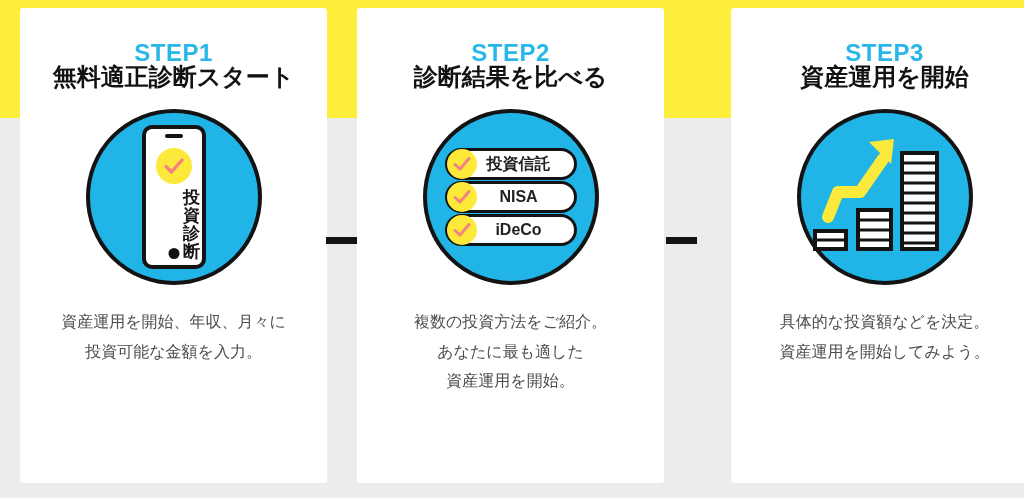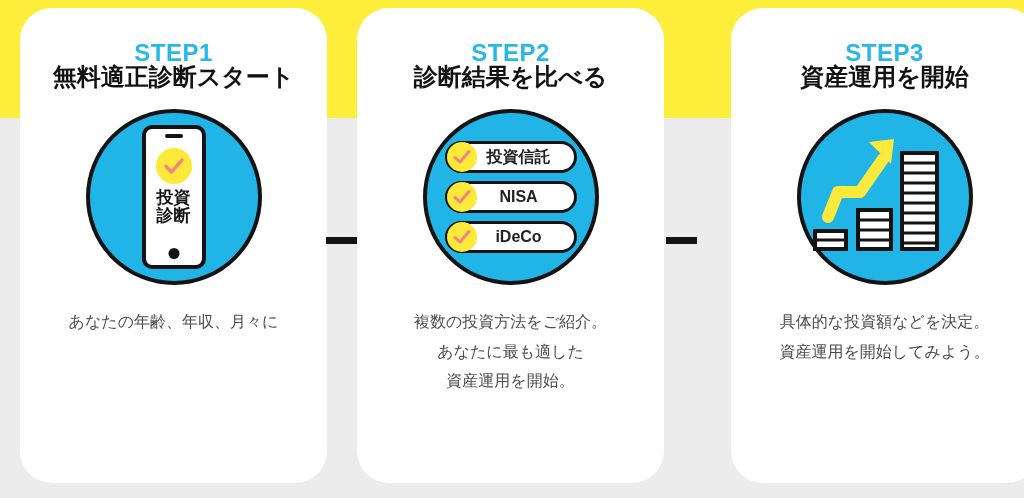--- a/index.html
+++ b/index.html
@@ -34,21 +34,21 @@
     height: 498px;
     z-index: 2;
   }
 
   .card {
     position: absolute;
     top: 8px;
     width: 307px;
     height: 475px;
     background: #ffffff;
-    border-radius: 32px;
+    border-radius: 3px;
     box-sizing: border-box;
     display: flex;
     flex-direction: column;
     align-items: center;
   }
   .card-1 { left: 20px; }
   .card-2 { left: 357px; align-items: center; }
   .card-3 { left: 731px; }
 
   .step-label {
@@ -131,31 +131,32 @@
     position: absolute;
     left: 0;
     right: 0;
     top: 60px;
     text-align: center;
     font-size: 17px;
     font-weight: bold;
     color: #131313;
     line-height: 1.06;
     letter-spacing: 0px;
+    padding-left: 36px;
   }
 
   
   .pill-list {
     position: absolute;
     left: 50%;
     top: 50%;
     transform: translate(-50%, -50%);
     display: flex;
     flex-direction: column;
-    gap: 8px;
+    gap: 1px;
     align-items: center;
   }
   .pill {
     position: relative;
     width: 132px;
     height: 32px;
     background: #ffffff;
     border: 3px solid #131313;
     border-radius: 16px;
     box-sizing: border-box;
@@ -233,21 +234,22 @@
         </div>
         <div class="phone-text">
           <div>投資</div>
           <div>診断</div>
         </div>
         <div class="phone-home"></div>
       </div>
     </div>
 
     <div class="desc">
-      <div>あなたの年齢、年収、月々に</div>
+      <div>資産運用を開始、年収、月々に</div>
+      <div>投資可能な金額を入力。</div>
     </div>
   </div>
 
   <div class="card card-2">
     <div class="step-label">STEP2</div>
     <div class="step-title">診断結果を比べる</div>
 
     <div class="icon-wrap">
       <div class="icon-circle"></div>
       <div class="pill-list">

